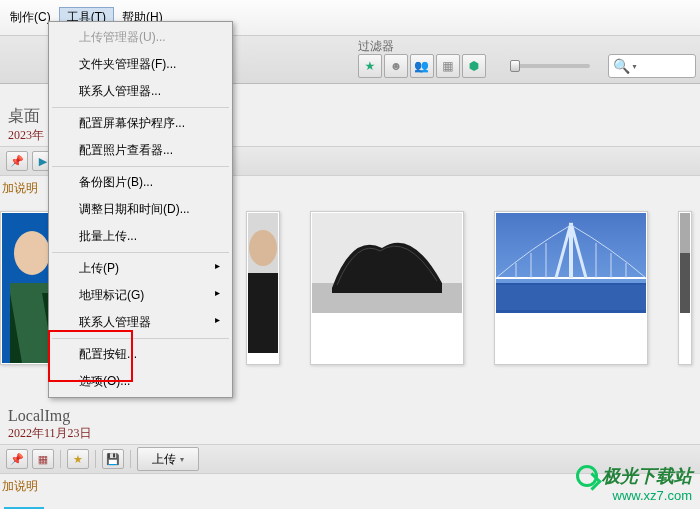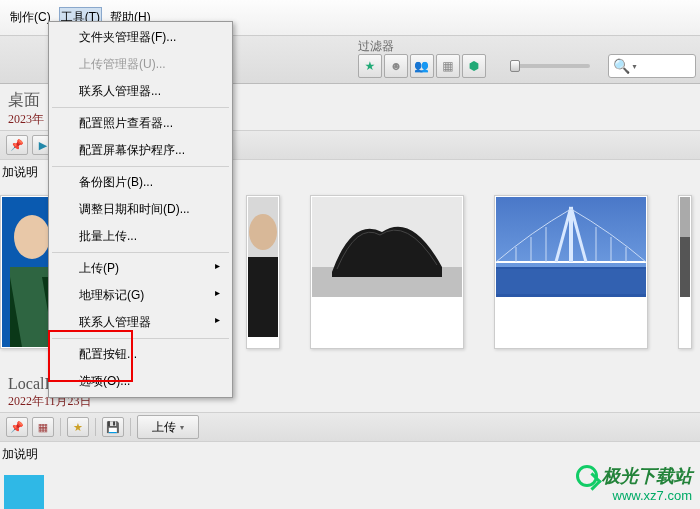--- a/index.html
+++ b/index.html
@@ -1,20 +1,20 @@
 <!DOCTYPE html>
 <html><head>
 <meta charset="utf-8">
 <style>
   * { margin: 0; padding: 0; box-sizing: border-box; font-family: "Microsoft YaHei", sans-serif; }
   body { width: 700px; height: 509px; overflow: hidden; background: #f0f0f0; position: relative; }
   
   .menubar { height: 36px; background: linear-gradient(#fdfdfd, #f0f0f0); border-bottom: 1px solid #ccc; display: flex; align-items: center; font-size: 12px; padding-left: 2px; }
   .menu-item { padding: 2px 8px; cursor: pointer; }
-  .menu-item.active { background: #d0e0f0; border: 1px solid #8aa8cc; padding: 1px 1px; }
+  .menu-item.active { background: #d0e0f0; border: 1px solid #8aa8cc; padding: 1px 7px; }
   
   .dropdown { position: absolute; top: 21px; left: 48px; width: 185px; background: #f0f0f0; border: 1px solid #999; box-shadow: 2px 2px 5px rgba(0,0,0,0.3); z-index: 100; font-size: 12px; padding: 2px; }
   .dropdown-item { padding: 5px 10px 5px 28px; cursor: pointer; white-space: nowrap; }
   .dropdown-item.disabled { color: #999; }
   .dropdown-sep { height: 1px; background: #d0d0d0; margin: 2px 1px; }
   .submenu-arrow { float: right; font-size: 10px; }
   
   .red-box { position: absolute; top: 330px; left: 48px; width: 85px; height: 52px; border: 2px solid #e00; z-index: 101; pointer-events: none; }
   
   .toolbar-area { height: 48px; background: linear-gradient(#e8e8e8, #dcdcdc); border-bottom: 1px solid #bbb; position: relative; }
@@ -22,31 +22,31 @@
   .filter-icons { position: absolute; top: 18px; left: 358px; display: flex; gap: 2px; }
   .filter-btn { width: 24px; height: 24px; background: linear-gradient(#f8f8f8,#e0e0e0); border: 1px solid #aaa; border-radius: 2px; display: flex; align-items: center; justify-content: center; font-size: 12px; }
   .slider-track { position: absolute; top: 28px; left: 510px; width: 80px; height: 4px; background: #c0c0c0; border-radius: 2px; }
   .slider-thumb { position: absolute; top: -4px; left: 0; width: 10px; height: 12px; background: linear-gradient(#fff,#ccc); border: 1px solid #888; border-radius: 2px; }
   .search-box { position: absolute; top: 18px; right: 4px; width: 88px; height: 24px; background: #fff; border: 1px solid #aaa; border-radius: 3px; display: flex; align-items: center; padding: 0 4px; }
   .search-box .mag { color: #5080c0; font-size: 14px; }
   .search-box .dd { color: #666; font-size: 8px; margin-left: 2px; }
   
   .content { background: #f0f0f0; }
   
-  .section-header { padding: 6px 8px 2px; }
+  .section-header { padding: 22px 8px 2px; }
   .section-title { font-size: 16px; font-family: "SimSun", serif; color: #555; }
   .section-date { font-size: 12px; color: #7f1d1d; font-family: "SimSun", serif; }
   
   .section-toolbar { display: flex; align-items: center; gap: 4px; padding: 4px 6px; border-top: 1px solid #d0d0d0; border-bottom: 1px solid #d0d0d0; background: linear-gradient(#eaeaea,#dedede); height: 30px; }
   .tb-btn { width: 22px; height: 20px; background: linear-gradient(#f8f8f8,#e0e0e0); border: 1px solid #b0b0b0; border-radius: 2px; display: flex; align-items: center; justify-content: center; font-size: 11px; }
   .tb-sep { width: 1px; height: 18px; background: #c0c0c0; margin: 0 2px; }
   .tb-upload { height: 24px; padding: 0 14px; background: linear-gradient(#f8f8f8,#e0e0e0); border: 1px solid #b0b0b0; border-radius: 2px; font-size: 12px; display: flex; align-items: center; gap: 4px; }
   .tb-upload .dd { font-size: 8px; color: #666; }
   
-  .desc-row { font-size: 12px; color: #000000; padding: 4px 2px; }
+  .desc-row { font-size: 12px; color: #a16207; padding: 4px 2px; }
   
   .thumbs { display: flex; gap: 30px; padding: 10px 0 20px 0; justify-content: flex-start; }
   .thumb { border: 1px solid #ccc; background: #fff; padding: 1px; box-shadow: 1px 1px 3px rgba(0,0,0,.15); }
   .img-placeholder { display: block; }
   
   .section2 .thumb-small { width: 40px; height: 40px; background: #2fb8e6; margin: 8px 0 0 4px; }
   
   .watermark { position: absolute; right: 8px; bottom: 6px; text-align: right; z-index: 200; }
   .wm-top { font-size: 18px; color: #23833a; font-style: italic; font-weight: bold; display: flex; align-items: center; justify-content: flex-end; gap: 4px; }
   .wm-circle { width: 22px; height: 22px; border: 3px solid #1c6; border-radius: 50%; position: relative; }
@@ -56,26 +56,26 @@
 </head>
 <body>
 
 <div class="menubar">
   <span class="menu-item">制作(C)</span>
   <span class="menu-item active">工具(T)</span>
   <span class="menu-item">帮助(H)</span>
 </div>
 
 <div class="dropdown">
+  <div class="dropdown-item disabled">上传管理器(U)...</div>
   <div class="dropdown-item">文件夹管理器(F)...</div>
-  <div class="dropdown-item disabled">上传管理器(U)...</div>
   <div class="dropdown-item">联系人管理器...</div>
   <div class="dropdown-sep"></div>
+  <div class="dropdown-item">配置屏幕保护程序...</div>
   <div class="dropdown-item">配置照片查看器...</div>
-  <div class="dropdown-item">配置屏幕保护程序...</div>
   <div class="dropdown-sep"></div>
   <div class="dropdown-item">备份图片(B)...</div>
   <div class="dropdown-item">调整日期和时间(D)...</div>
   <div class="dropdown-item">批量上传...</div>
   <div class="dropdown-sep"></div>
   <div class="dropdown-item"><span>上传(P)</span><span class="submenu-arrow">▸</span></div>
   <div class="dropdown-item"><span>地理标记(G)</span><span class="submenu-arrow">▸</span></div>
   <div class="dropdown-item"><span>联系人管理器</span><span class="submenu-arrow">▸</span></div>
   <div class="dropdown-sep"></div>
   <div class="dropdown-item">配置按钮...</div>

